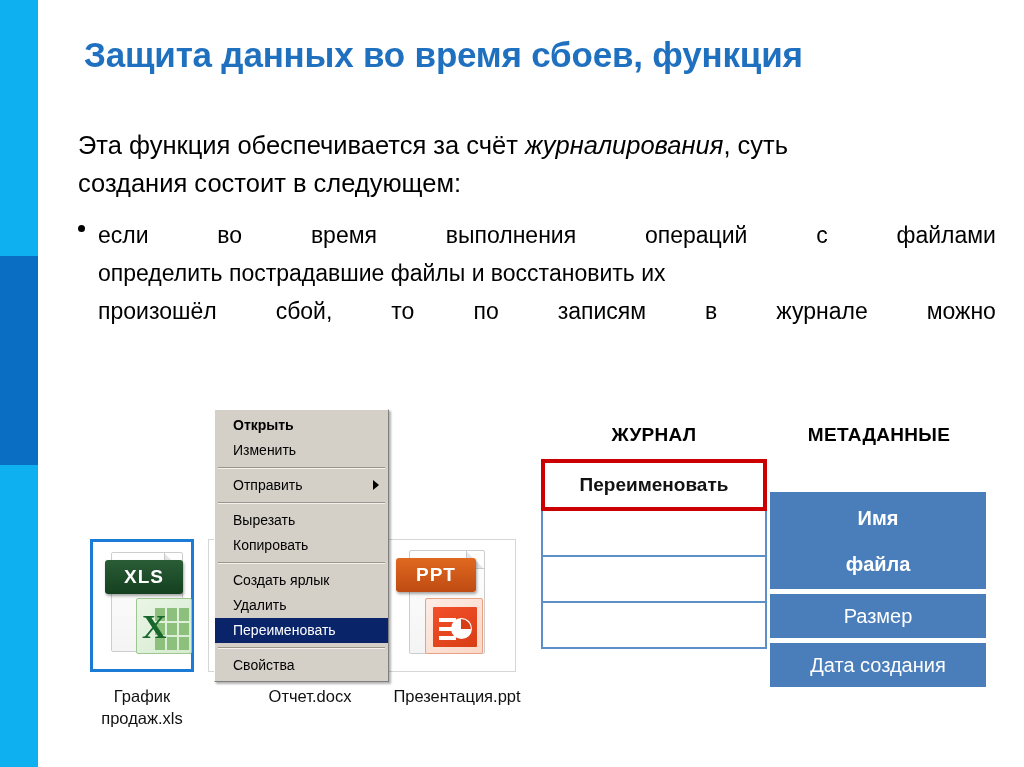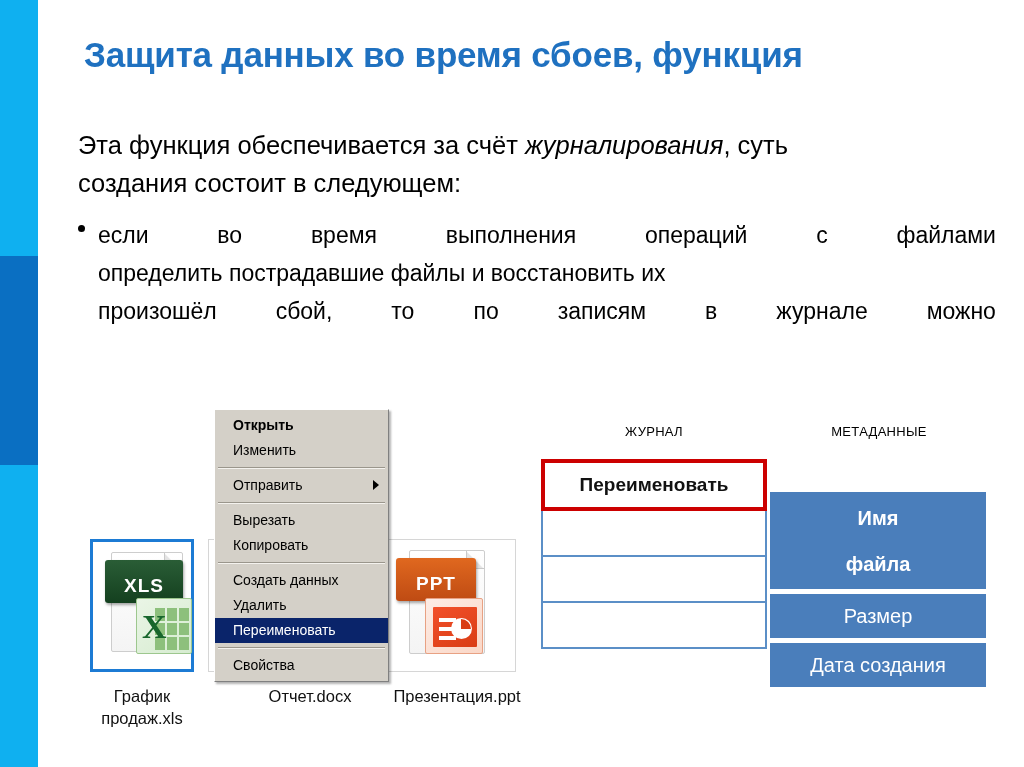--- a/index.html
+++ b/index.html
@@ -126,21 +126,21 @@
   .fmt-badge {
     position: absolute;
     color: #ffffff;
     font-weight: bold;
     font-size: 19px;
     letter-spacing: 1px;
     text-align: center;
     border-radius: 3px;
     box-shadow: 1px 2px 3px rgba(0,0,0,.35);
     line-height: 1;
-    padding: 16px 0 8px 0;
+    padding: 7px 0 8px 0;
   }
   .fmt-xls { background: linear-gradient(180deg,#2a5d36 0%,#14401f 100%); }
   .fmt-ppt { background: linear-gradient(180deg,#e0681f 0%,#bf4b13 100%); }
 
   
   #xls-glyph {
     position: absolute;
     left: 136px; top: 598px; width: 56px; height: 56px;
     background: linear-gradient(140deg,#eaf5e6 0%,#d6ecd0 100%);
     border: 1px solid #9dc78e;
@@ -242,22 +242,22 @@
     position: absolute; right: 9px; top: 7px;
     width: 0; height: 0;
     border-left: 6px solid #000000;
     border-top: 5px solid transparent;
     border-bottom: 5px solid transparent;
   }
 
   
   .col-header {
     position: absolute;
-    font-size: 13px;
-    font-weight: normal;
+    font-size: 19px;
+    font-weight: bold;
     color: #000000;
     text-align: center;
     letter-spacing: .3px;
   }
   #header-journal  { left: 543px; top: 424px; width: 222px; }
   #header-metadata { left: 768px; top: 424px; width: 222px; }
 
   
   #journal-table {
     position: absolute;
@@ -408,21 +408,21 @@
   <div class="mi">Изменить</div>
   <div class="sep"></div>
   <div class="mi">
     <span>Отправить</span>
     <span class="submenu-arrow"></span>
   </div>
   <div class="sep"></div>
   <div class="mi">Вырезать</div>
   <div class="mi">Копировать</div>
   <div class="sep"></div>
-  <div class="mi">Создать данных</div>
+  <div class="mi">Создать ярлык</div>
   <div class="mi">Удалить</div>
   <div class="mi selected">Переименовать</div>
   <div class="sep"></div>
   <div class="mi">Свойства</div>
 </div>
 
 <div class="col-header" id="header-journal">ЖУРНАЛ</div>
 <div class="col-header" id="header-metadata">МЕТАДАННЫЕ</div>
 
 <div id="journal-table">

